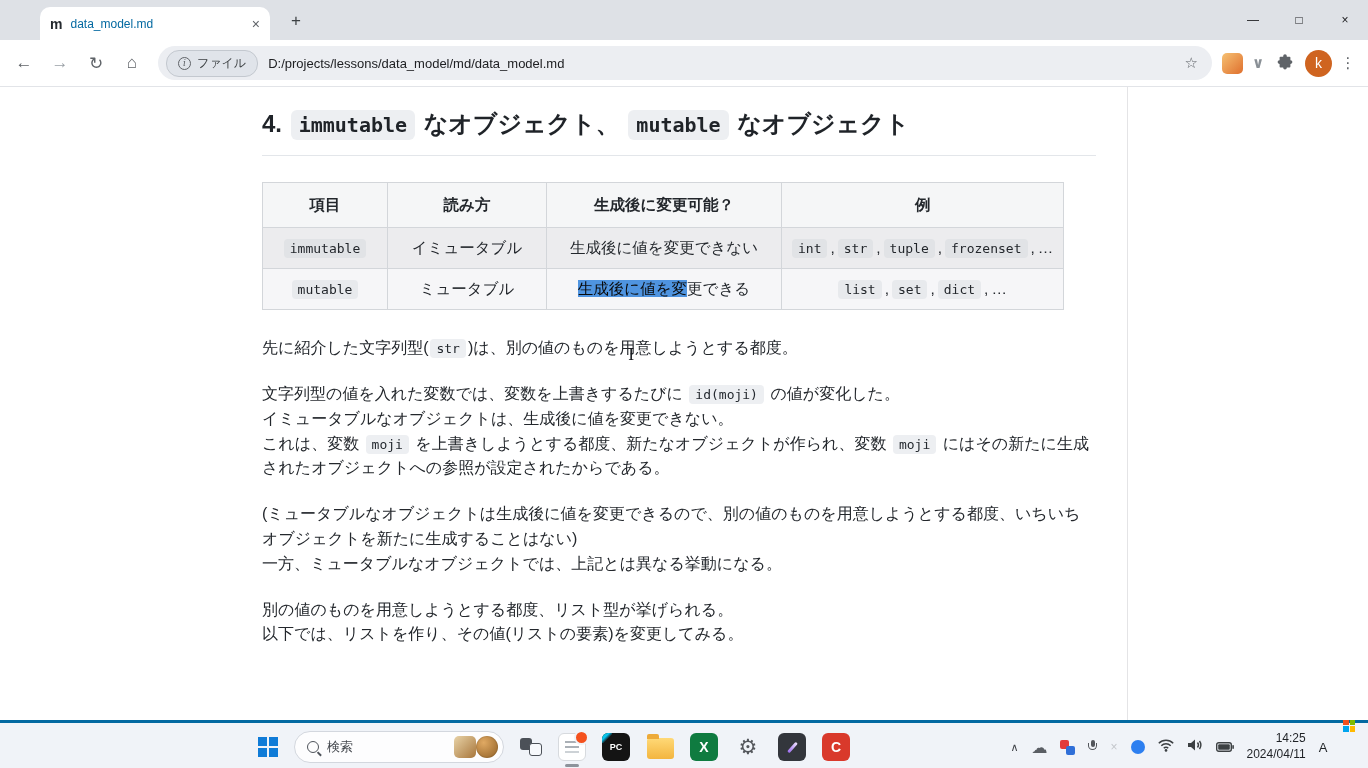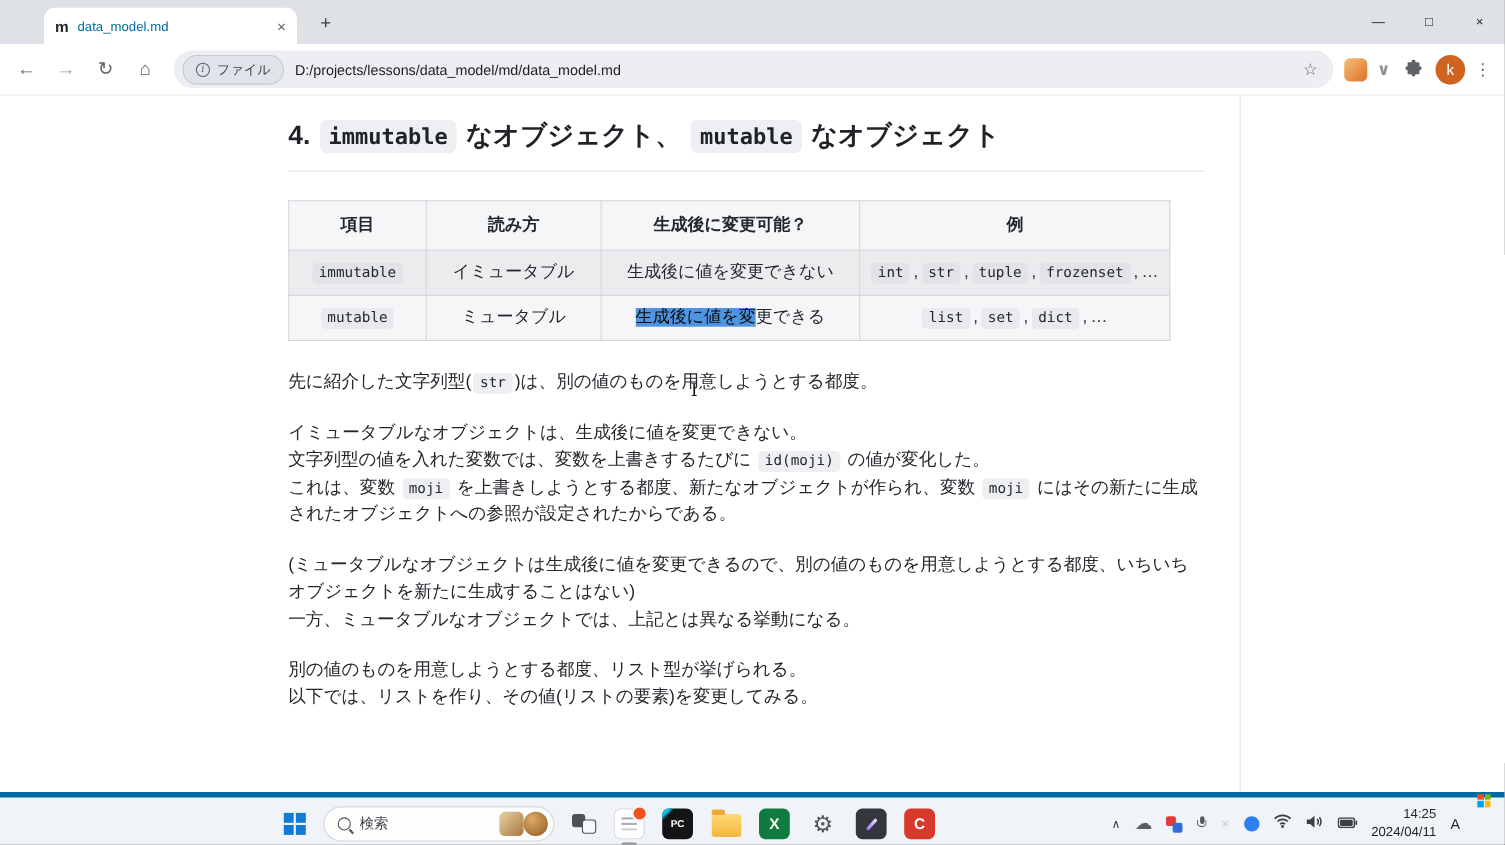--- a/index.html
+++ b/index.html
@@ -59,21 +59,21 @@
   .row-mut td{background:#f6f6f8;}
   .tcode{font-family:"DejaVu Sans Mono","Liberation Mono",monospace;font-size:13px;background:#e1e3e6;
          border-radius:4px;padding:2px 6px;white-space:nowrap;}
   .row-mut .tcode{background:#e8eaed;}
   .sep{margin:0 3px;}
   .sel{background:#4f94e0;color:#0a0a0a;margin-top:36px;}
   .ibeam{position:absolute;left:628px;top:258px;font-family:"DejaVu Serif","Liberation Serif",serif;
          font-size:16px;color:#16191d;}
 
   
-  .taskbar{position:absolute;left:0;top:720px;width:1368px;height:48px;background:#f0f3f8;border-top:5px solid #0369a1;box-sizing:border-box;}
+  .taskbar{position:absolute;left:0;top:720px;width:1368px;height:48px;background:#f0f3f8;border-top:3px solid #0369a1;box-sizing:border-box;}
   .tb-center{position:absolute;left:258px;top:0;height:48px;display:flex;align-items:center;gap:16px;}
   .start-btn{width:20px;height:20px;display:grid;grid-template-columns:9px 9px;grid-template-rows:9px 9px;gap:1.5px;}
   .start-btn i{background:#0f7bd7;display:block;}
   .search-pill{width:210px;height:32px;background:#fdfdfe;border:1px solid #d3d7de;border-radius:16px;
                display:flex;align-items:center;gap:8px;padding:0 5px 0 12px;box-sizing:border-box;}
   .mag-icon{width:10px;height:10px;border:1.5px solid #4f545b;border-radius:50%;position:relative;flex-shrink:0;}
   .mag-icon::after{content:"";position:absolute;right:-4px;bottom:-2px;width:5px;height:1.5px;background:#4f545b;transform:rotate(45deg);}
   .search-label{flex:1;font-size:13px;color:#41454b;}
   .thumb-a{width:22px;height:22px;border-radius:5px;background:linear-gradient(135deg,#e8d3a8,#a8763b);}
   .thumb-b{width:22px;height:22px;border-radius:50%;background:radial-gradient(circle at 35% 30%,#e0a963,#8f5f25);
@@ -194,22 +194,22 @@
             <td><code class="tcode">list</code><span class="sep">,</span><code class="tcode">set</code><span class="sep">,</span><code class="tcode">dict</code><span class="sep">,</span><span>…</span></td>
           </tr>
         </tbody>
       </table>
 
       <p>
         <span>先に紹介した文字列型(</span><code class="icode">str</code><span>)は、別の値のものを用意しようとする都度。</span>
       </p>
 
       <p>
+        <span class="line"><span>文字列型の値を入れた変数では、変数を上書きするたびに </span><code class="icode">id(moji)</code><span> の値が変化した。</span></span>
         <span class="line">イミュータブルなオブジェクトは、生成後に値を変更できない。</span>
-        <span class="line"><span>文字列型の値を入れた変数では、変数を上書きするたびに </span><code class="icode">id(moji)</code><span> の値が変化した。</span></span>
         <span class="line"><span>これは、変数 </span><code class="icode">moji</code><span> を上書きしようとする都度、新たなオブジェクトが作られ、変数 </span><code class="icode">moji</code><span> にはその新たに生成されたオブジェクトへの参照が設定されたからである。</span></span>
       </p>
 
       <p>
         <span class="line">(ミュータブルなオブジェクトは生成後に値を変更できるので、別の値のものを用意しようとする都度、いちいちオブジェクトを新たに生成することはない)</span>
         <span class="line">一方、ミュータブルなオブジェクトでは、上記とは異なる挙動になる。</span>
       </p>
 
       <p>
         <span class="line">別の値のものを用意しようとする都度、リスト型が挙げられる。</span>

